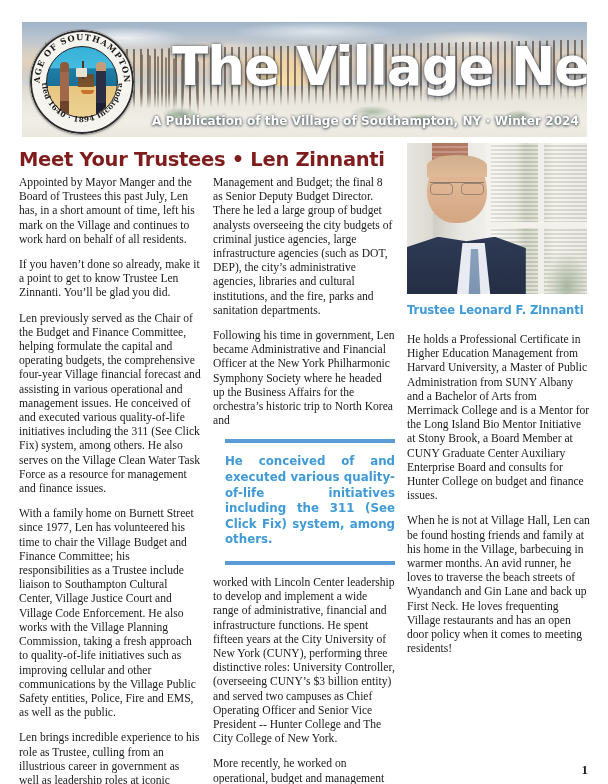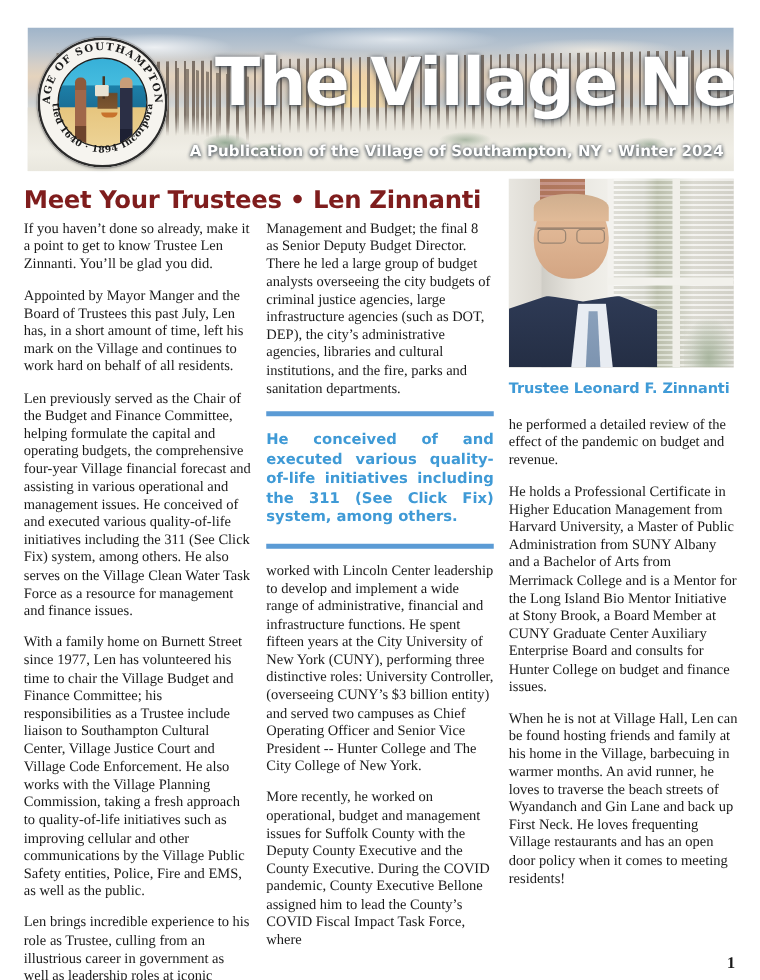--- a/index.html
+++ b/index.html
@@ -292,21 +292,21 @@
     font-family: "DejaVu Sans", sans-serif;
     font-weight: bold;
     font-size: 11.6px;
     color: #3f9ad6;
     letter-spacing: -.1px;
     line-height: 14px;
   }
 
   
   .pullquote {
-    margin: 8px 0 11px 0;
+    margin: 8px 0 11px 12px;
   }
   .pq-rule {
     height: 4px;
     background: #5b9bd5;
     width: 100%;
   }
   .pq-text {
     font-family: "DejaVu Sans", sans-serif;
     font-weight: bold;
     font-size: 11.8px;
@@ -382,41 +382,41 @@
     <div class="ph-shirt"></div>
     <div class="ph-tie"></div>
     <div class="ph-bush"></div>
   </div>
   <div class="caption">Trustee Leonard F. Zinnanti</div>
 </div>
 
 <div class="cols">
 
   <div class="col" id="col1">
+    <p>Appointed by Mayor Manger and the Board of Trustees this past July, Len has, in a short amount of time, left his mark on the Village and continues to work hard on behalf of all residents.</p>
     <p>If you haven’t done so already, make it a point to get to know Trustee Len Zinnanti. You’ll be glad you did.</p>
-    <p>Appointed by Mayor Manger and the Board of Trustees this past July, Len has, in a short amount of time, left his mark on the Village and continues to work hard on behalf of all residents.</p>
     <p>Len previously served as the Chair of the Budget and Finance Committee, helping formulate the capital and operating budgets, the comprehensive four-year Village financial forecast and assisting in various operational and management issues. He conceived of and executed various quality-of-life initiatives including the 311 (See Click Fix) system, among others. He also serves on the Village Clean Water Task Force as a resource for management and finance issues.</p>
     <p>With a family home on Burnett Street since 1977, Len has volunteered his time to chair the Village Budget and Finance Committee; his responsibilities as a Trustee include liaison to Southampton Cultural Center, Village Justice Court and Village Code Enforcement. He also works with the Village Planning Commission, taking a fresh approach to quality-of-life initiatives such as improving cellular and other communications by the Village Public Safety entities, Police, Fire and EMS, as well as the public.</p>
     <p>Len brings incredible experience to his role as Trustee, culling from an illustrious career in government as well as leadership roles at iconic cultural institutions and centers for public higher education. These include 28 years in the New York City Mayor’s Office of</p>
   </div>
 
   <div class="col" id="col2">
     <p>Management and Budget; the final 8 as Senior Deputy Budget Director. There he led a large group of budget analysts overseeing the city budgets of criminal justice agencies, large infrastructure agencies (such as DOT, DEP), the city’s administrative agencies, libraries and cultural institutions, and the fire, parks and sanitation departments.</p>
+    <p>Following his time in government, Len became Administrative and Financial Officer at the New York Philharmonic Symphony Society where he headed up the Business Affairs for the orchestra’s historic trip to North Korea and</p>
 
     <div class="pullquote">
       <div class="pq-rule"></div>
       <div class="pq-text">He conceived of and executed various quality-of-life initiatives including the 311 (See Click Fix) system, among others.</div>
       <div class="pq-rule"></div>
     </div>
 
     <p>worked with Lincoln Center leadership to develop and implement a wide range of administrative, financial and infrastructure functions. He spent fifteen years at the City University of New York (CUNY), performing three distinctive roles: University Controller, (overseeing CUNY’s $3 billion entity) and served two campuses as Chief Operating Officer and Senior Vice President -- Hunter College and The City College of New York.</p>
     <p>More recently, he worked on operational, budget and management issues for Suffolk County with the Deputy County Executive and the County Executive. During the COVID pandemic, County Executive Bellone assigned him to lead the County’s COVID Fiscal Impact Task Force, where</p>
   </div>
 
   <div class="col" id="col3">
-    <p>he performed a detailed review of the effect of the pandemic on budget and revenue.</p>
     <p>He holds a Professional Certificate in Higher Education Management from Harvard University, a Master of Public Administration from SUNY Albany and a Bachelor of Arts from Merrimack College and is a Mentor for the Long Island Bio Mentor Initiative at Stony Brook, a Board Member at CUNY Graduate Center Auxiliary Enterprise Board and consults for Hunter College on budget and finance issues.</p>
     <p>When he is not at Village Hall, Len can be found hosting friends and family at his home in the Village, barbecuing in warmer months. An avid runner, he loves to traverse the beach streets of Wyandanch and Gin Lane and back up First Neck. He loves frequenting Village restaurants and has an open door policy when it comes to meeting residents!</p>
   </div>
 
 </div>
 
 <div class="page-num">1</div>
 
 </body></html>

